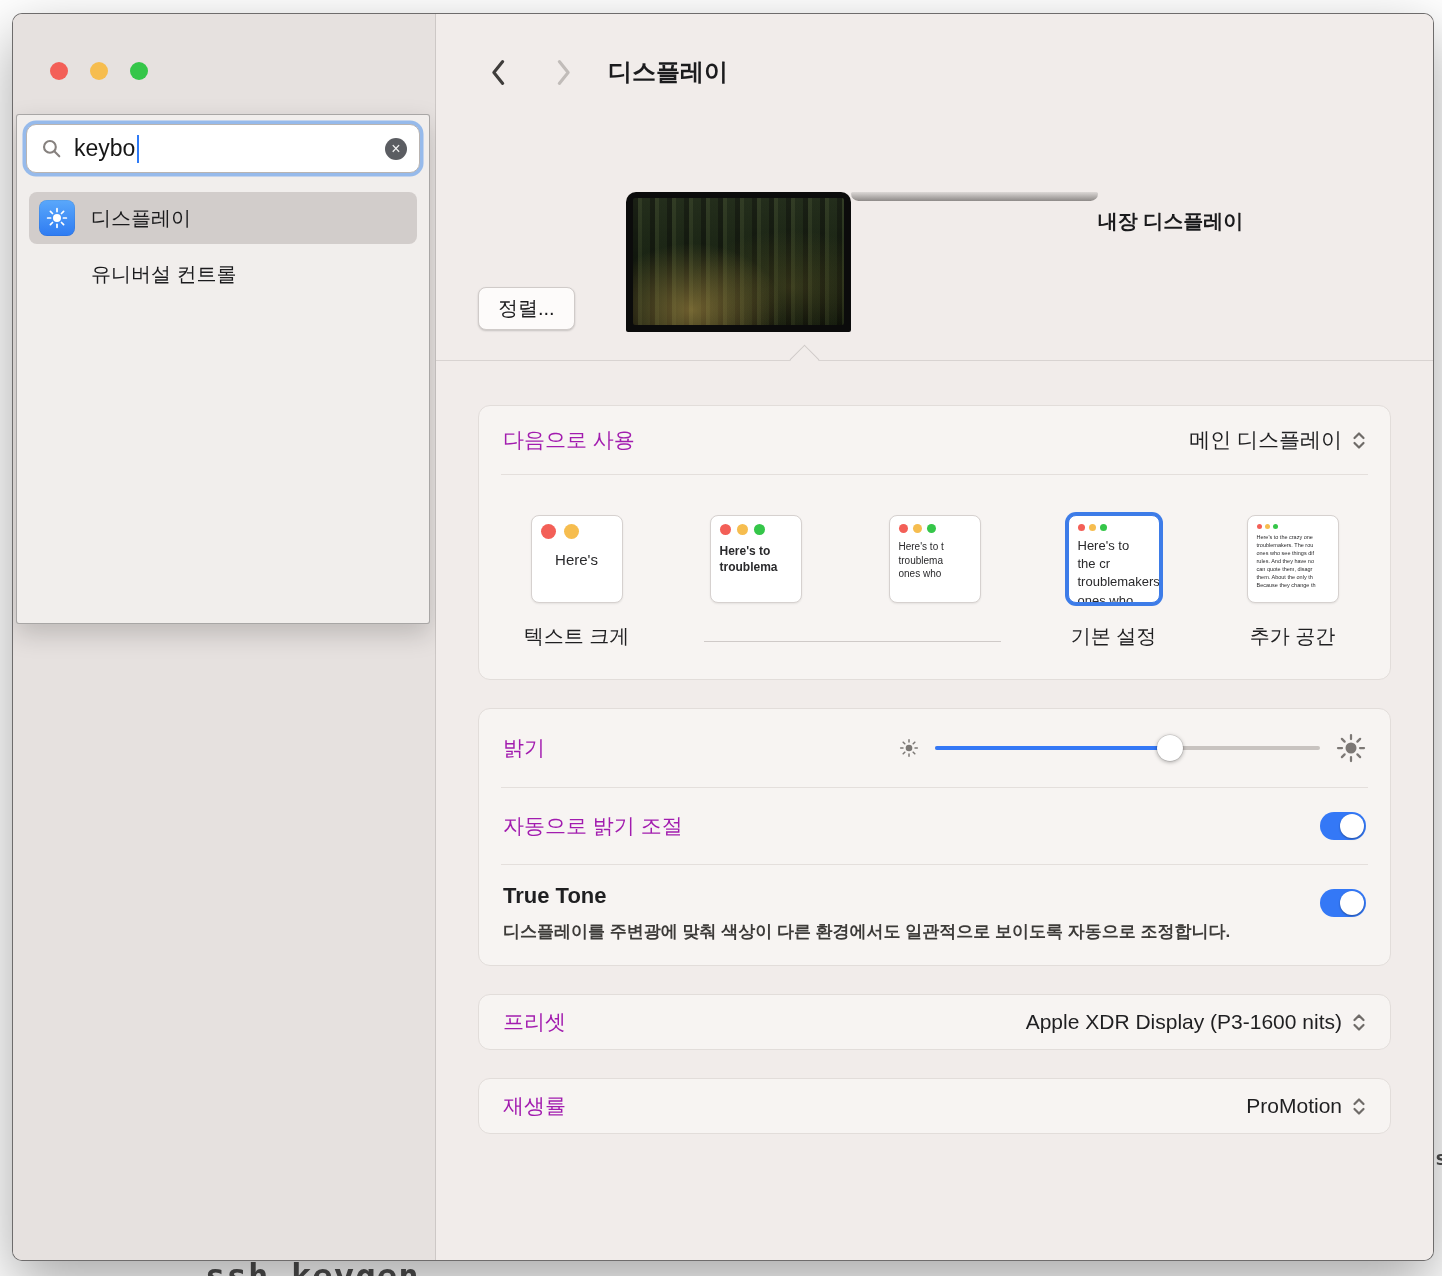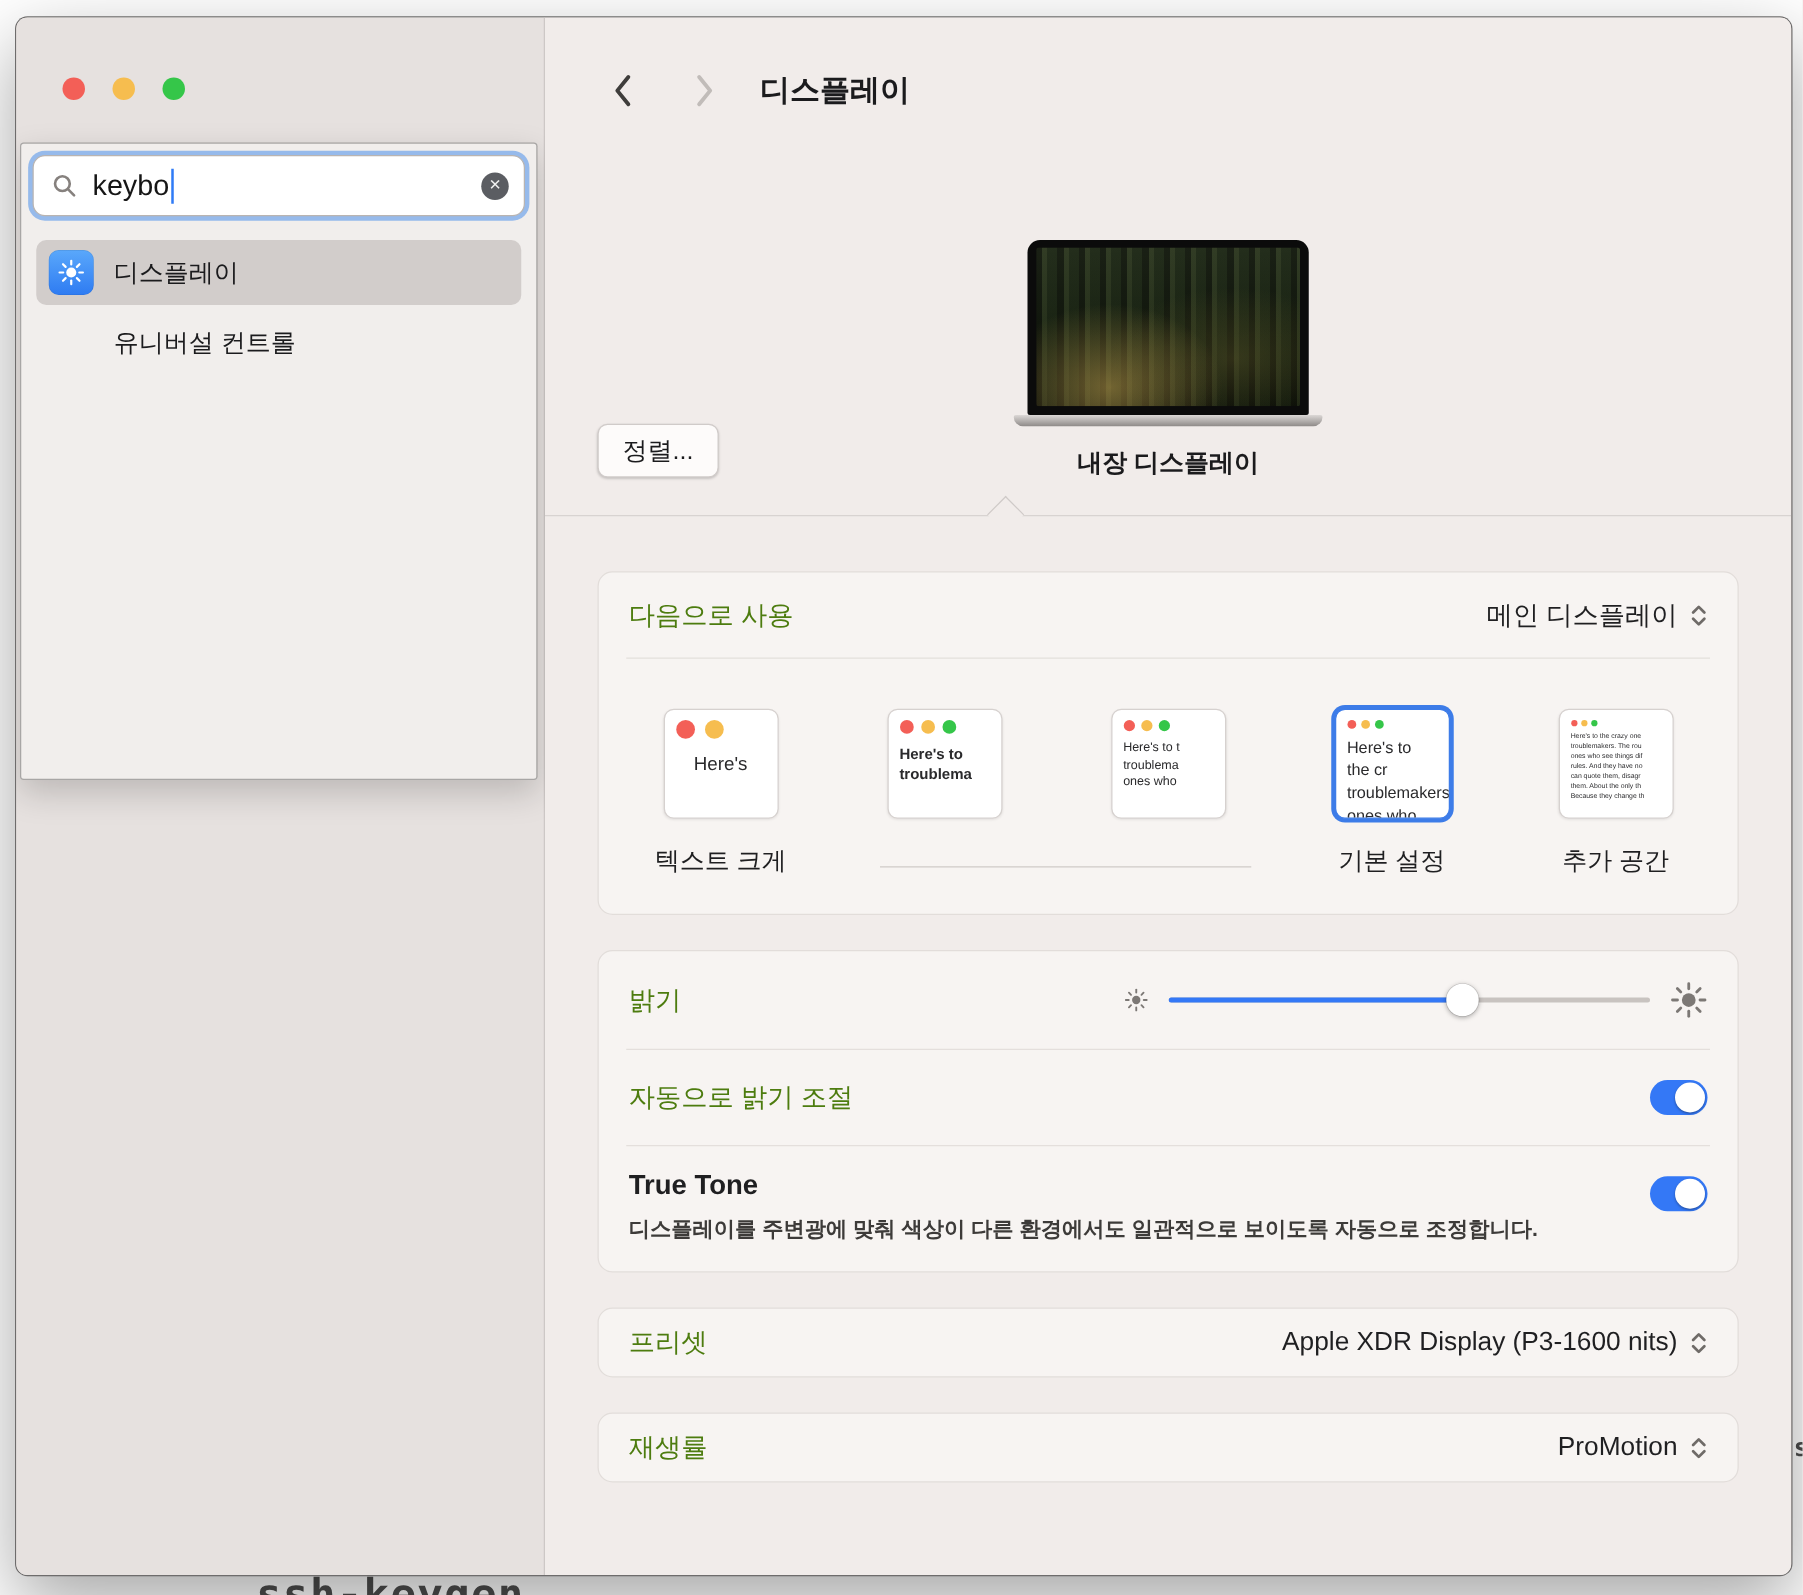--- a/index.html
+++ b/index.html
@@ -56,21 +56,21 @@
 
   
   .content { position:relative; flex:1; background:#f1ecea; overflow:hidden; }
   .header { display:flex; align-items:center; padding:42px 0 0 54px; }
   .nav-back { display:flex; }
   .nav-fwd { display:flex; margin-left:50px; }
   .page-title { margin-left:36px; font-size:24px; font-weight:700; color:#1b1b1d; }
 
   .displays { position:relative; margin-top:104px; }
   .displays-row { display:flex; justify-content:center; align-items:flex-end; gap:14px; }
-  .figure { display:flex; flex-direction:column; align-items:center; }
+  .figure { display:flex; flex-direction:row; }
   .laptop-screen {
     width:225px; height:140px; background:#0b0b0b; border-radius:10px 10px 2px 2px; padding:6px 7px 7px;
   }
   .forest {
     width:100%; height:100%; border-radius:2px;
     background:
       radial-gradient(ellipse at 28% 88%, rgba(208,172,84,0.5), transparent 42%),
       radial-gradient(ellipse at 75% 70%, rgba(150,130,60,0.25), transparent 45%),
       repeating-linear-gradient(90deg, rgba(0,0,0,0.4) 0 5px, rgba(70,82,46,0.25) 5px 9px, rgba(22,32,16,0.35) 9px 17px),
       linear-gradient(180deg,#2b3522 0%, #1a2414 55%, #0d140b 100%);
@@ -96,21 +96,21 @@
     position:absolute; left:358px; top:-11px; width:21px; height:21px;
     background:#f1ecea; border-top:1px solid #cfcac8; border-left:1px solid #cfcac8;
     transform:rotate(45deg);
   }
 
   .card {
     margin:0 42px 28px; background:#f7f4f2; border:1px solid #e2ddda; border-radius:12px;
   }
   .card.first { margin-top:44px; }
   .row { display:flex; align-items:center; justify-content:space-between; padding:20px 24px; }
-  .row-label { font-size:21px; color:#4d7c0f;text-align:center; }
+  .row-label { font-size:21px; color:#a21caf;text-align:center; }
   .inset-divider { height:1px; background:#e4dfdc; margin:0 22px; }
   .popup { display:flex; align-items:center; gap:10px; }
   .popup-value { font-size:21px; color:#1f1f21; }
 
   
   .scaling { position:relative; padding:40px 0 32px; }
   .opts { display:flex; justify-content:center; }
   .opt { width:179px; display:flex; flex-direction:column; align-items:center; }
   .thumb {
     width:92px; height:88px; background:#fff; border:1px solid #d6d1cf; border-radius:8px;

